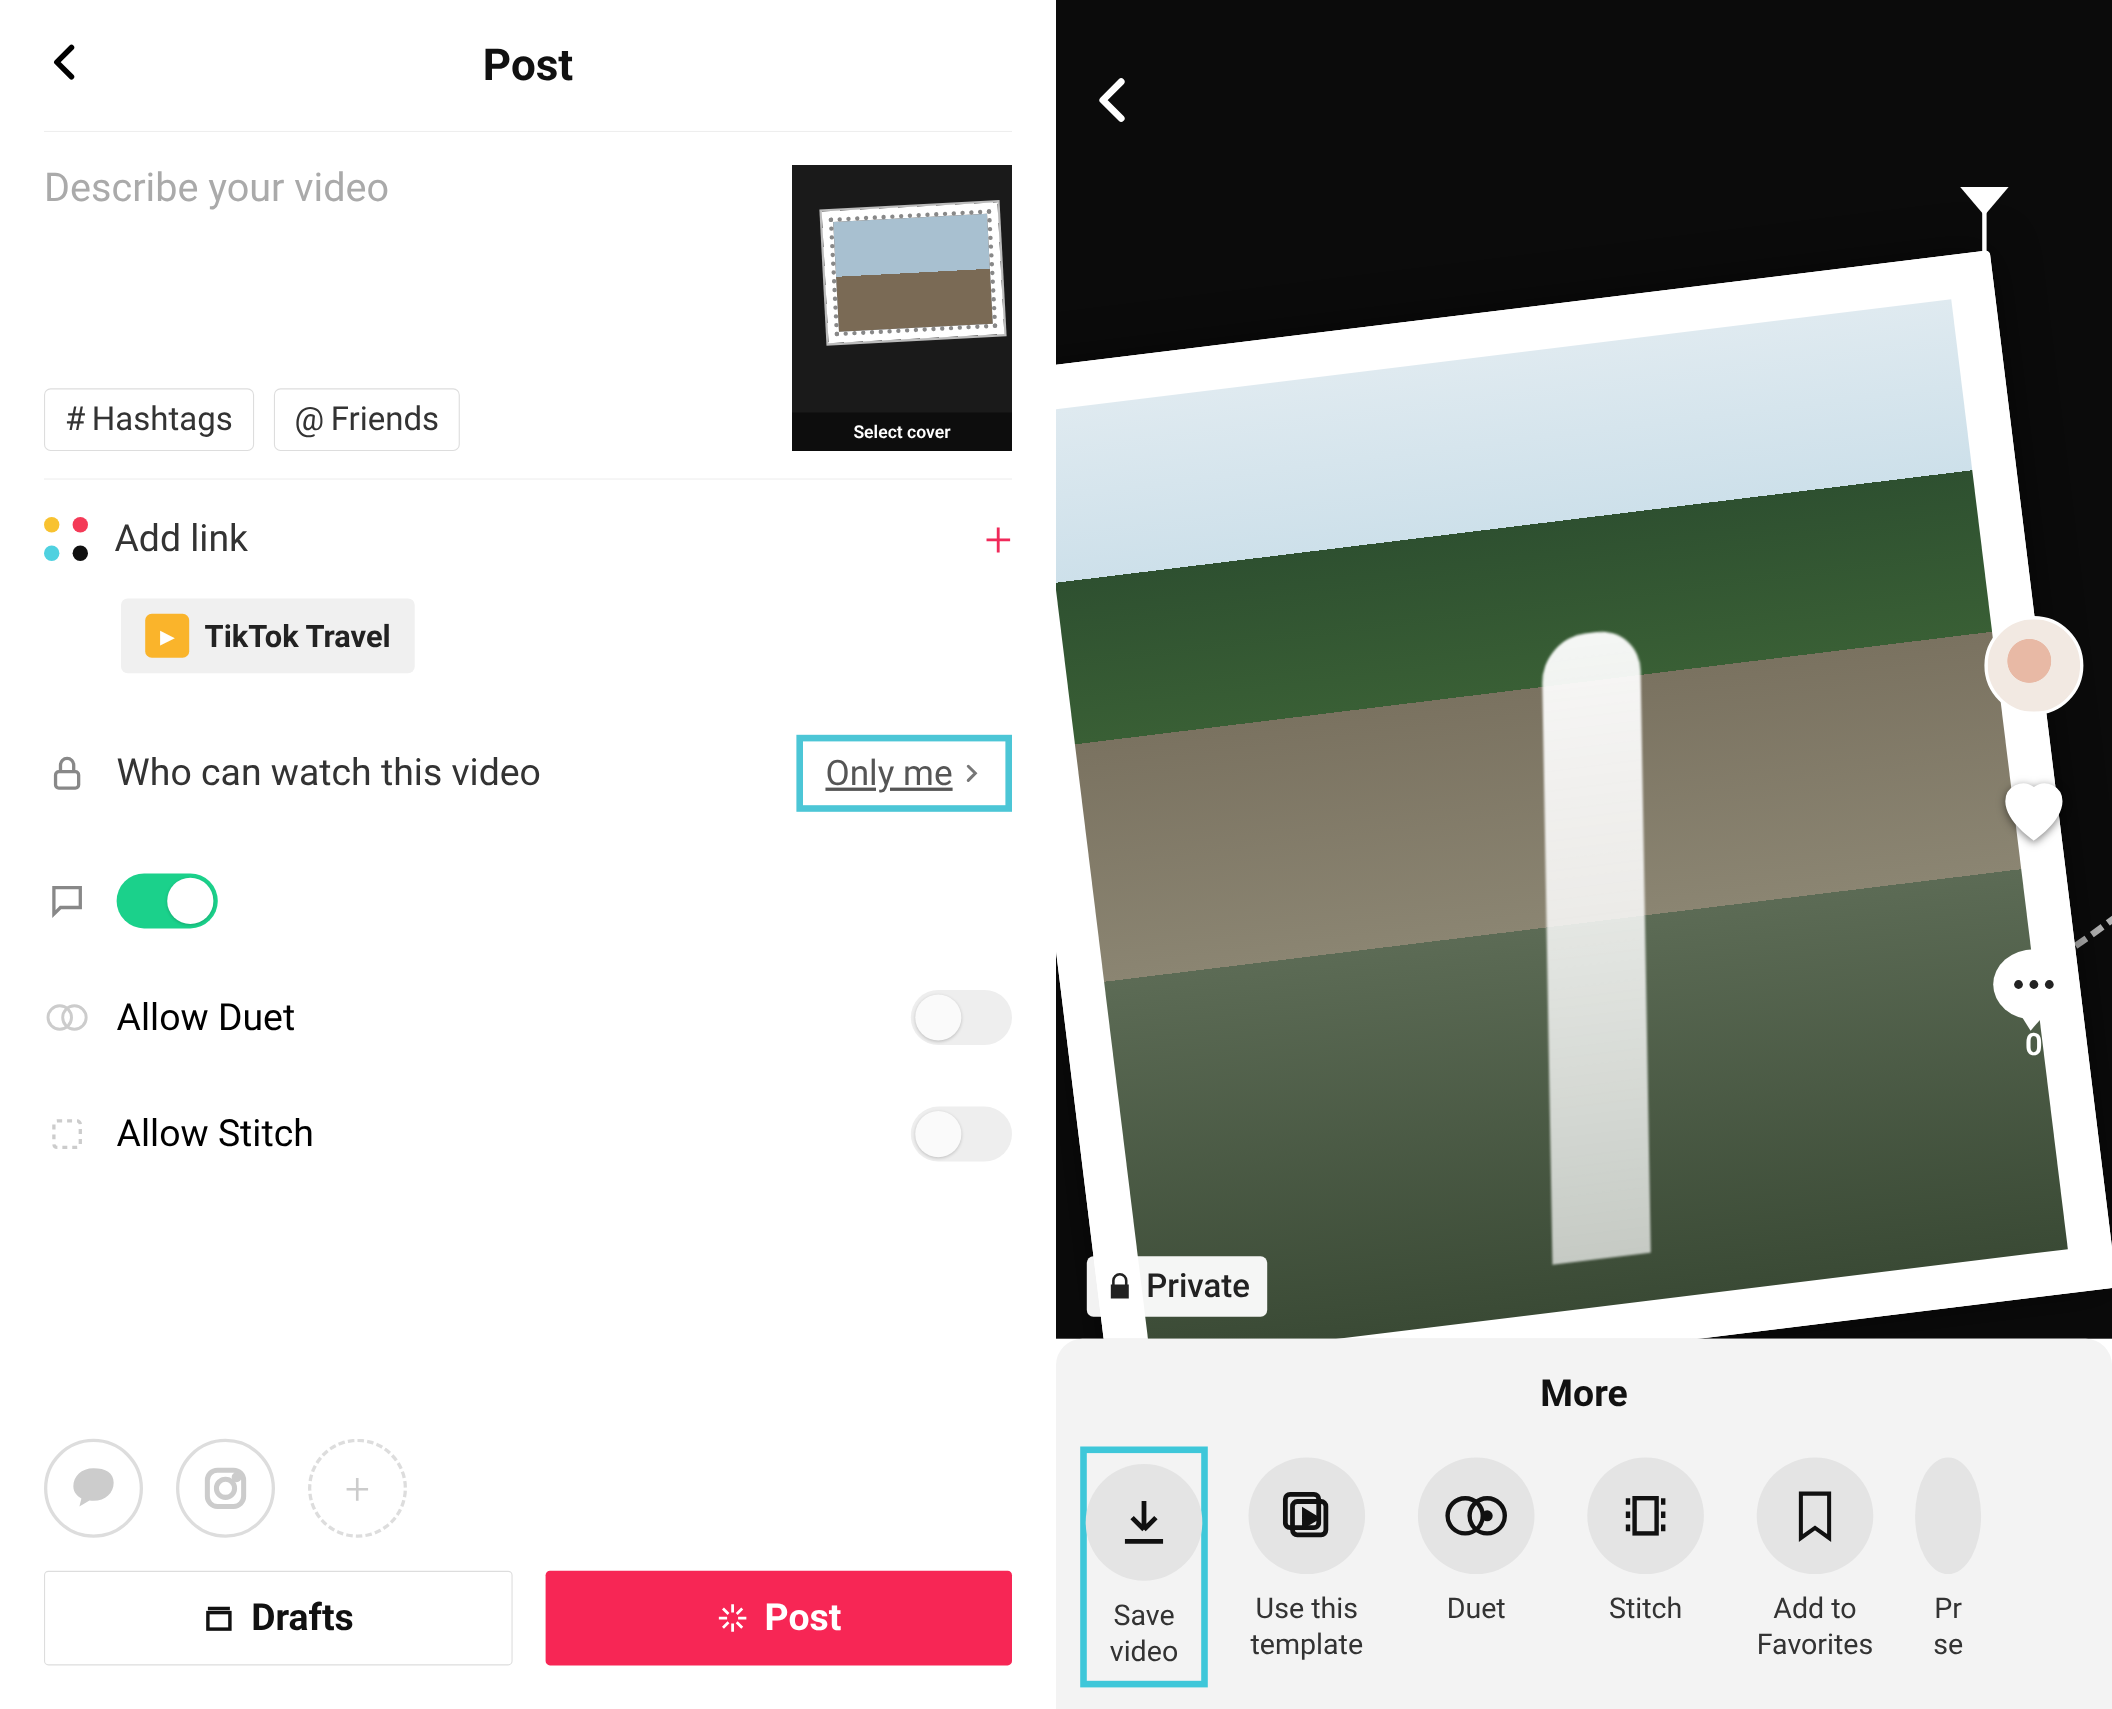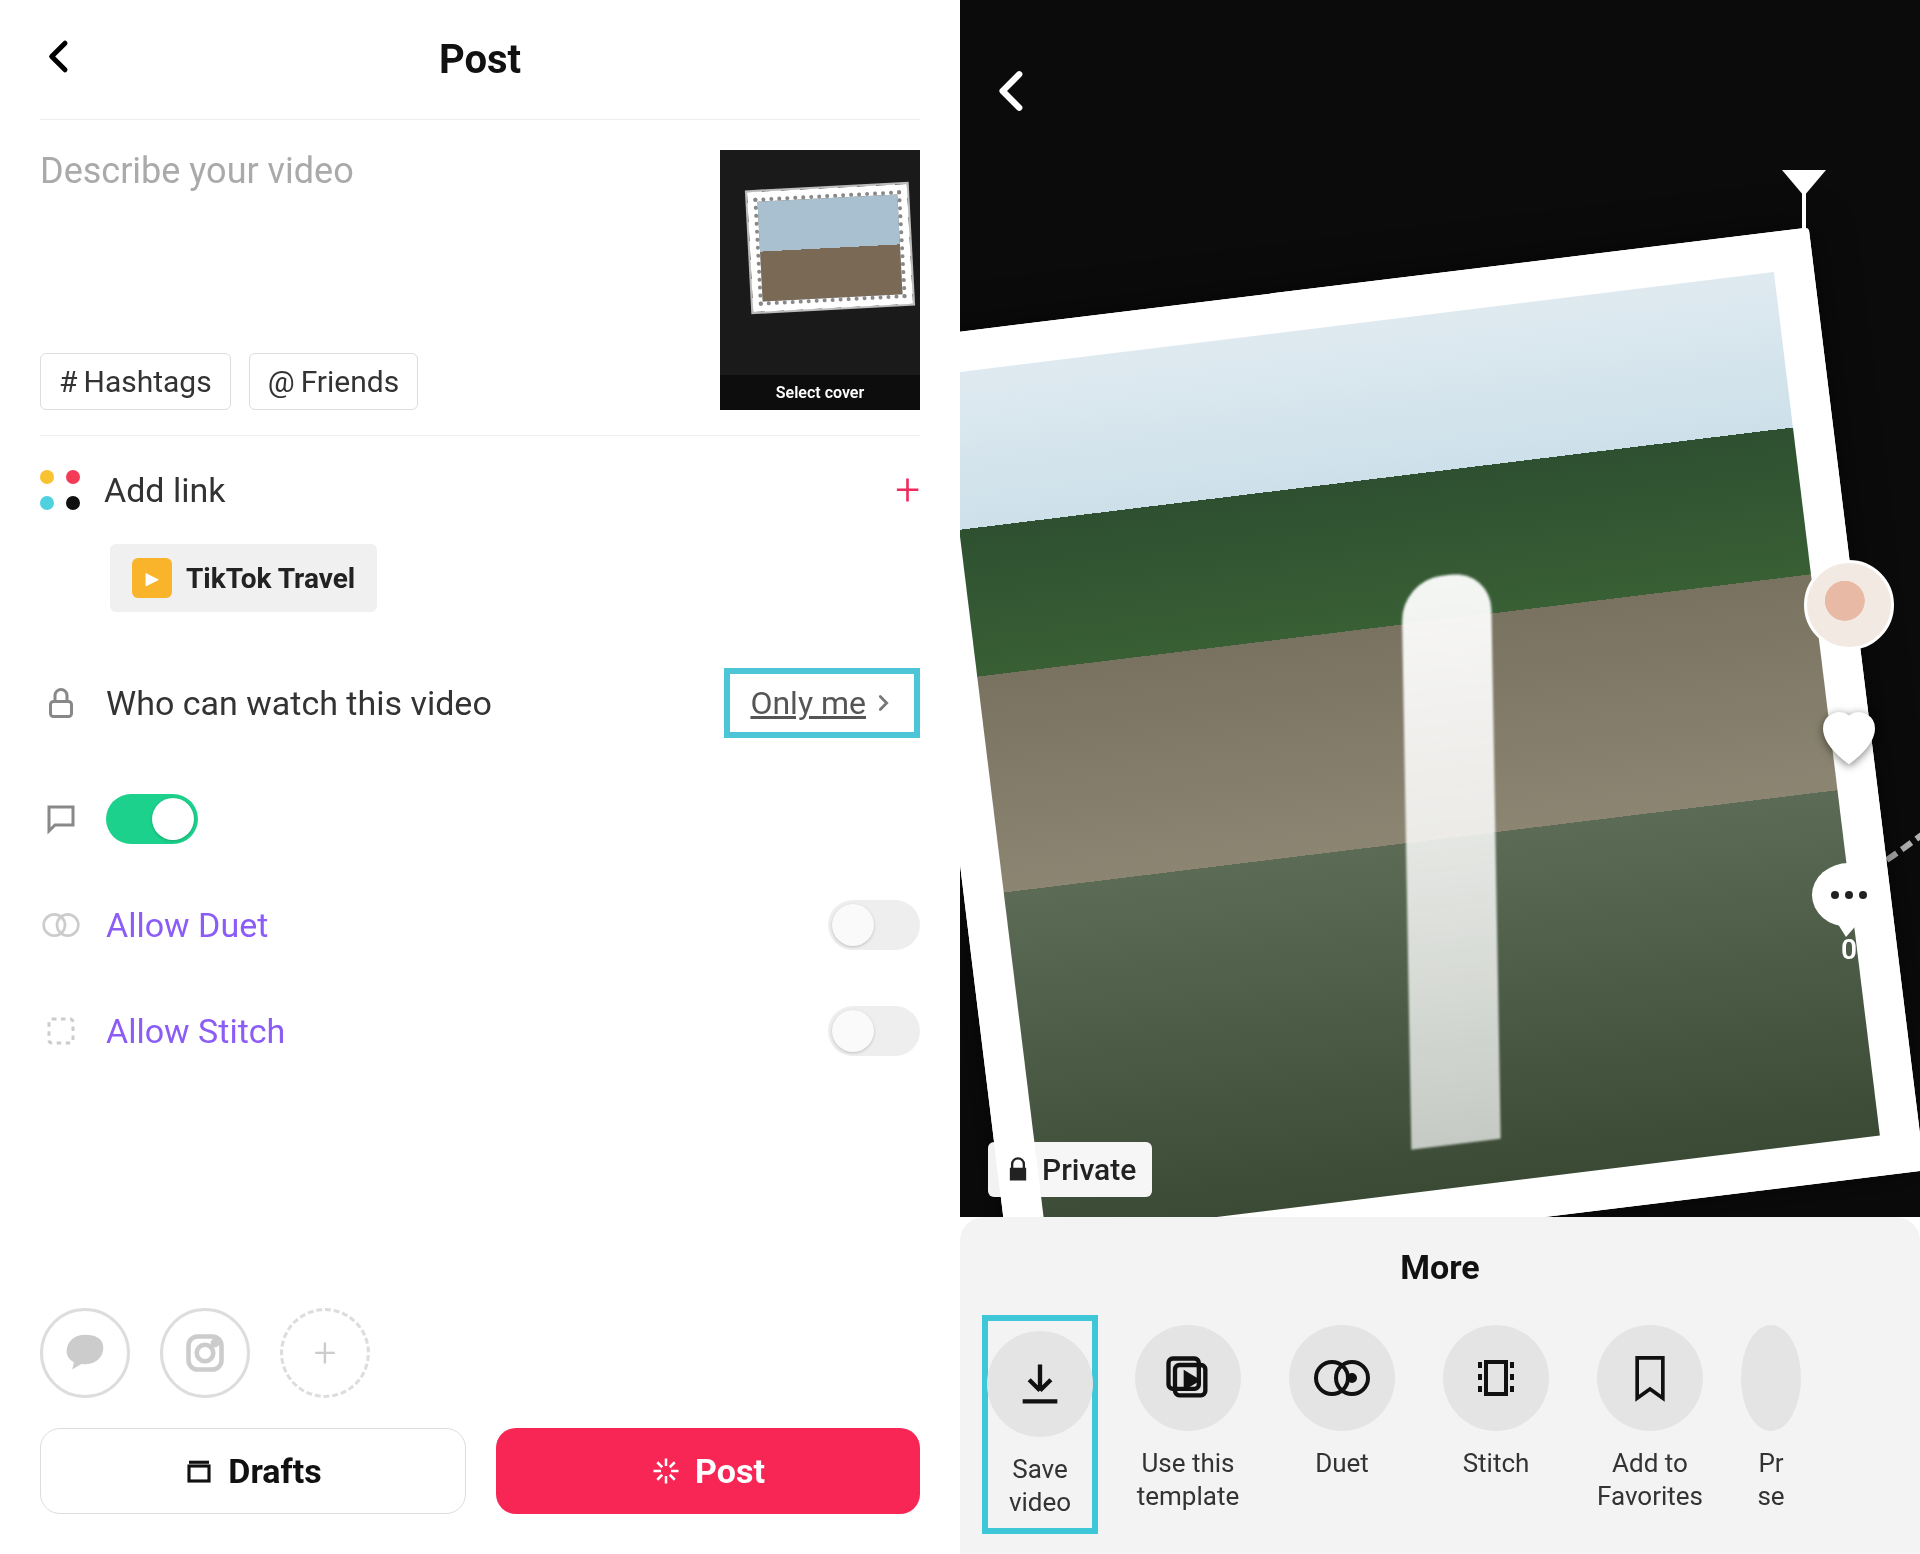--- a/index.html
+++ b/index.html
@@ -123,21 +123,21 @@
     flex-direction: column;
   }
   .setting-row {
     display: flex;
     align-items: center;
     padding: 28px 0;
     font-size: 34px;
     color: #333;
     gap: 24px;
   }
-  .setting-row.disabled { color: #8b5cf6; }
+  .setting-row.disabled { color: #000000; }
   .setting-icon {
     width: 42px;
     height: 42px;
     display: flex;
     align-items: center;
     justify-content: center;
     flex-shrink: 0;
   }
   .setting-label { flex: 1; }
   .setting-value {
@@ -226,21 +226,21 @@
     color: #bbb;
   }
 
   .bottom-buttons {
     display: flex;
     gap: 30px;
   }
   .btn {
     flex: 1;
     height: 86px;
-    border-radius: 20px;
+    border-radius: 4px;
     display: flex;
     align-items: center;
     justify-content: center;
     gap: 14px;
     font-size: 34px;
     font-weight: 700;
   }
   .btn-drafts {
     border: 1.5px solid #ddd;
     color: #111;

